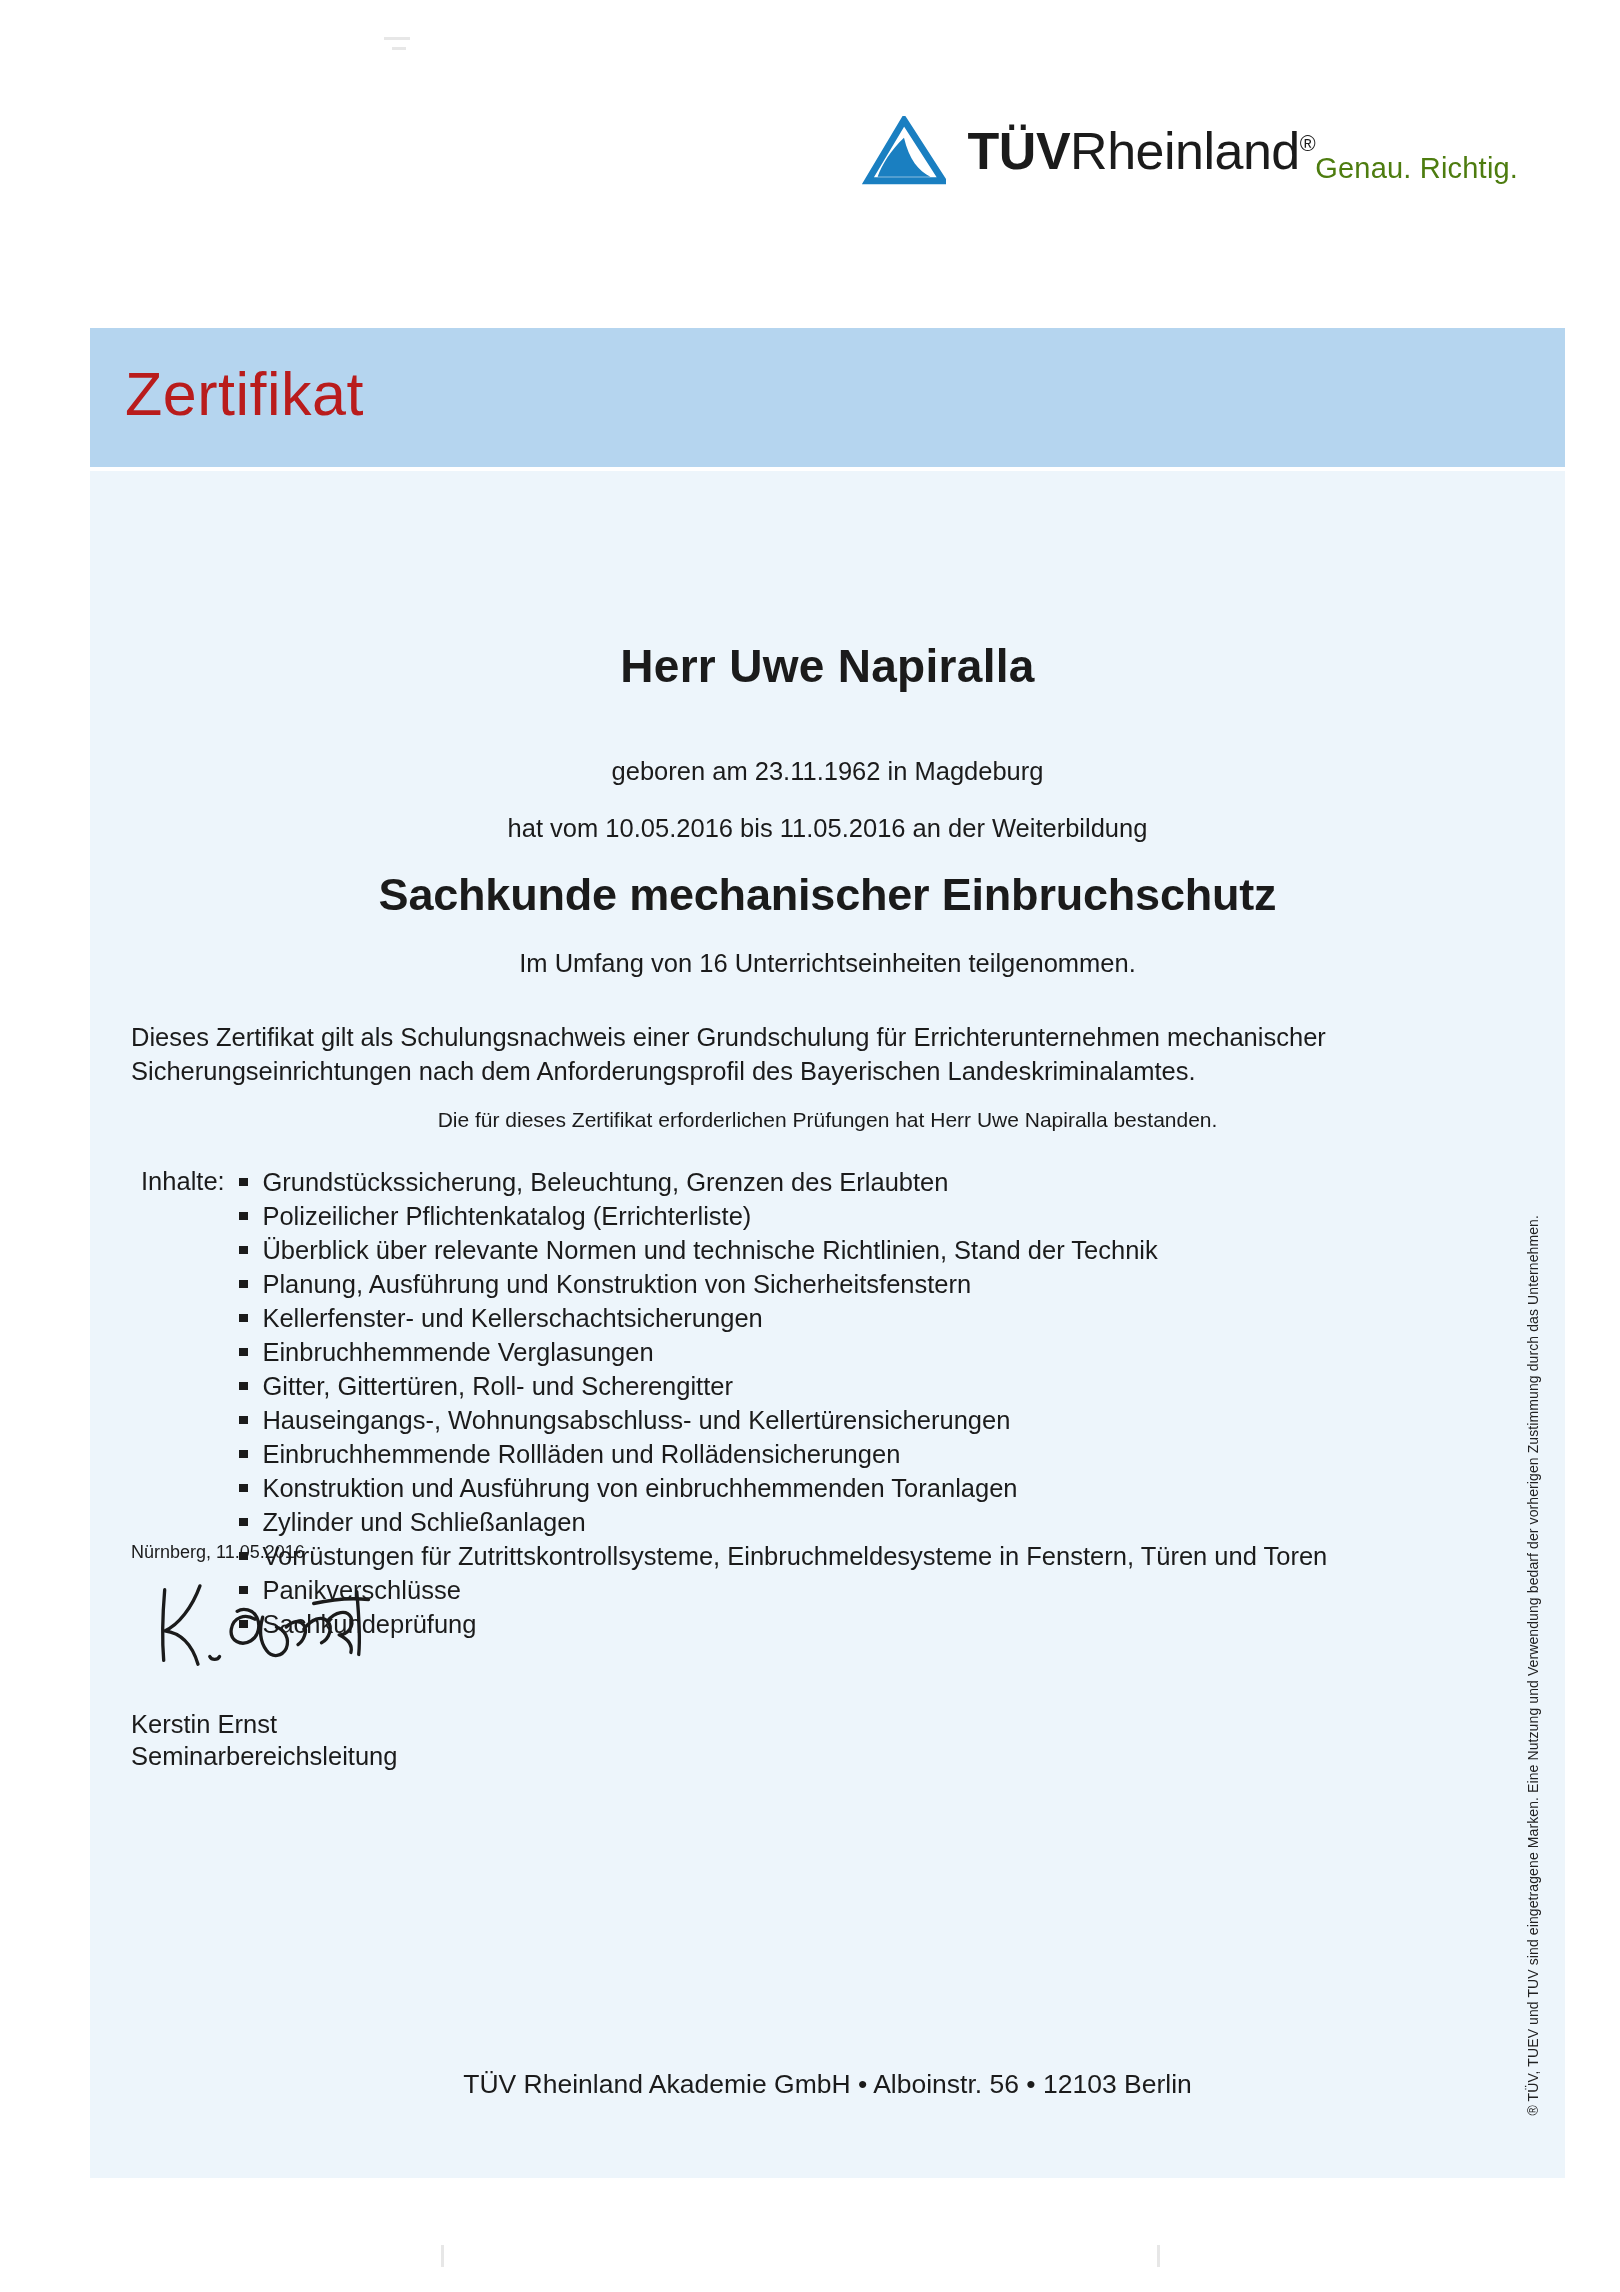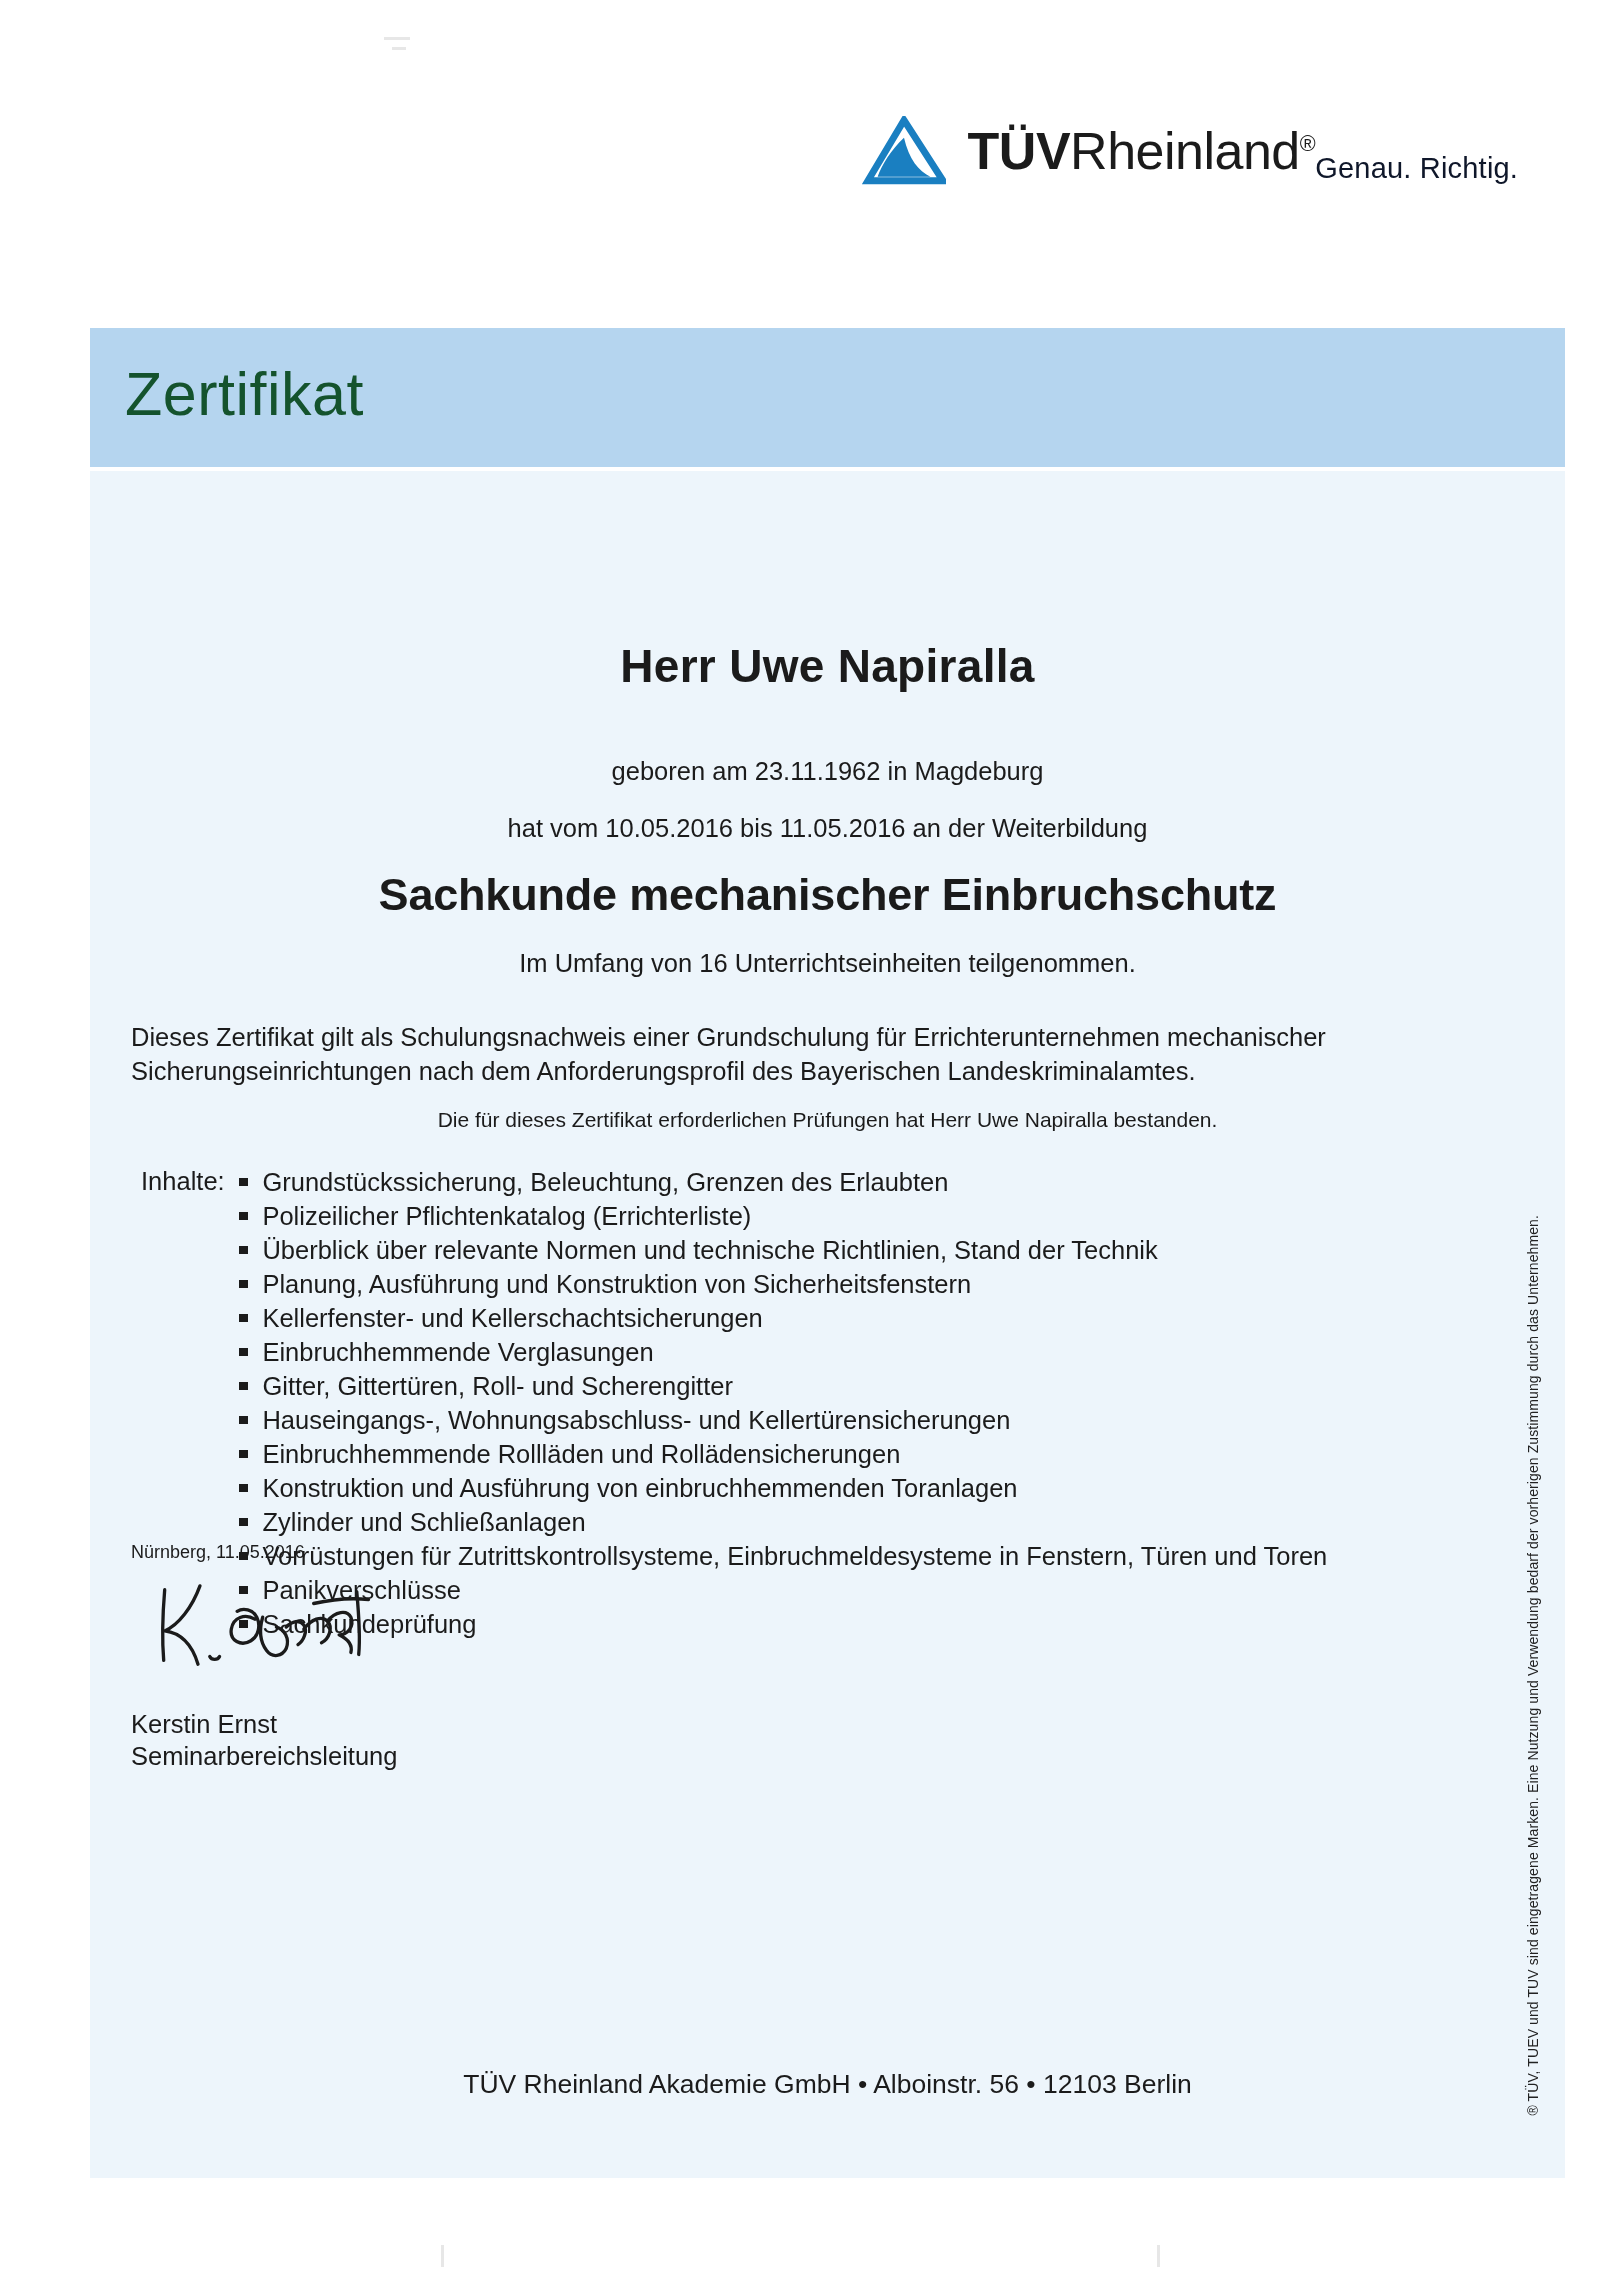--- a/index.html
+++ b/index.html
@@ -55,39 +55,39 @@
     font-weight: normal;
   }
   .logo-reg {
     font-size: 21.6px;
     vertical-align: super;
   }
   .logo-claim {
     margin-top: 11.8px;
     margin-right: 5.9px;
     font-size: 29px;
-    color: #0f172a;
+    color: #4d7c0f;
     letter-spacing: 0.2px;
   }
 
   
   .title-band {
     position: absolute;
     left: 90px;
     top: 328px;
     width: 1475px;
     height: 139px;
     background: #b5d5ef;
   }
   .title-band .title-text {
     position: absolute;
     left: 35px;
     top: 31px;
     font-size: 61px;
-    color: #14532d;
+    color: #b91c1c;
     letter-spacing: 0.5px;
   }
 
   
   .body-panel {
     position: absolute;
     left: 90px;
     top: 471px;
     width: 1475px;
     height: 1707px;

